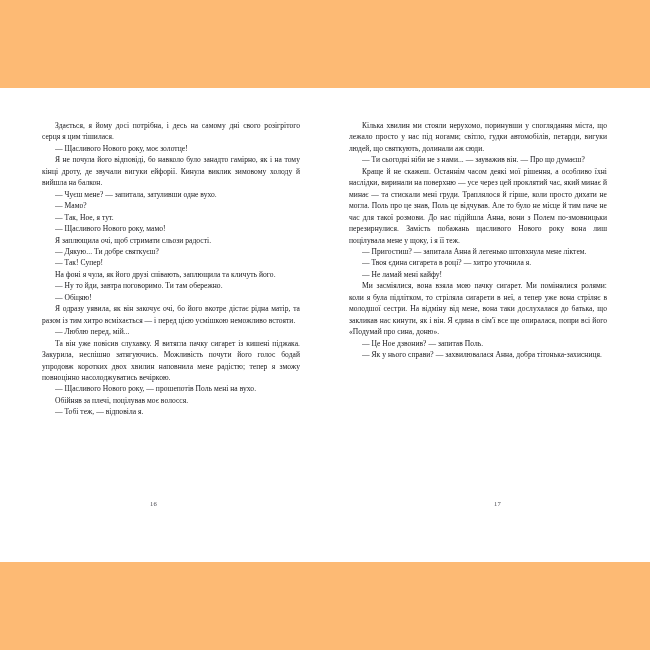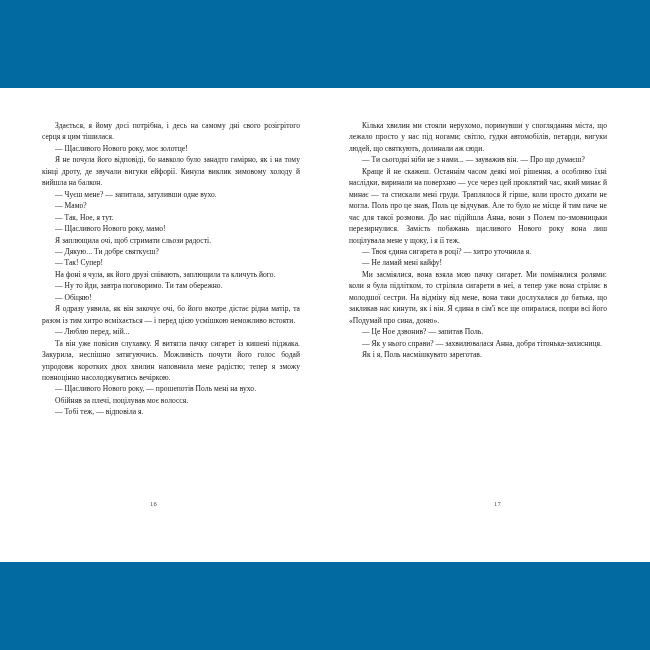--- a/index.html
+++ b/index.html
@@ -13,21 +13,21 @@
     background: #ffffff;
     font-family: "Liberation Serif", "DejaVu Serif", serif;
     overflow: hidden;
   }
 
   
   .viewer {
     position: relative;
     width: 650px;
     height: 650px;
-    background: #0369a1;
+    background: #fdba74;
     box-sizing: border-box;
   }
 
   
   .spread {
     position: absolute;
     left: 0;
     top: 88px;
     width: 650px;
     height: 474px;
@@ -105,24 +105,24 @@
           <p>— Тобі теж, — відповіла я.</p>
         </div>
       <div class="page-number">16</div>
     </div>
 
     <div class="page page-right">
       <div class="textblock">
           <p>Кілька хвилин ми стояли нерухомо, поринувши у споглядання міста, що лежало просто у нас під ногами; світло, гудки автомобілів, петарди, вигуки людей, що святкують, долинали аж сюди.</p>
           <p>— Ти сьогодні ніби не з нами... — зауважив він. — Про що думаєш?</p>
           <p>Краще й не скажеш. Останнім часом деякі мої рішення, а особливо їхні наслідки, виринали на поверхню — усе через цей проклятий час, який минає й минає — та стискали мені груди. Траплялося й гірше, коли просто дихати не могла. Поль про це знав, Поль це відчував. Але то було не місце й тим паче не час для такої розмови. До нас підійшла Анна, вони з Полем по-змовницьки перезирнулися. Замість побажань щасливого Нового року вона лиш поцілувала мене у щоку, і я її теж.</p>
+          <p>— Пригостиш? — запитала Анна й легенько штовхнула мене ліктем.</p>
           <p>— Твоя єдина сигарета в році? — хитро уточнила я.</p>
           <p>— Не ламай мені кайфу!</p>
           <p>Ми засміялися, вона взяла мою пачку сигарет. Ми помінялися ролями: коли я була підлітком, то стріляла сигарети в неї, а тепер уже вона стріляє в молодшої сестри. На відміну від мене, вона таки дослухалася до батька, що закликав нас кинути, як і він. Я єдина в сім'ї все ще опиралася, попри всі його «Подумай про сина, доню».</p>
           <p>— Це Ное дзвонив? — запитав Поль.</p>
           <p>— Як у нього справи? — захвилювалася Анна, добра тітонька-захисниця.</p>
-          <p>Як і я, Поль насмішкувато зареготав.</p>
         </div>
       <div class="page-number">17</div>
     </div>
 
   </div>
 </div>
 
 </body></html>

